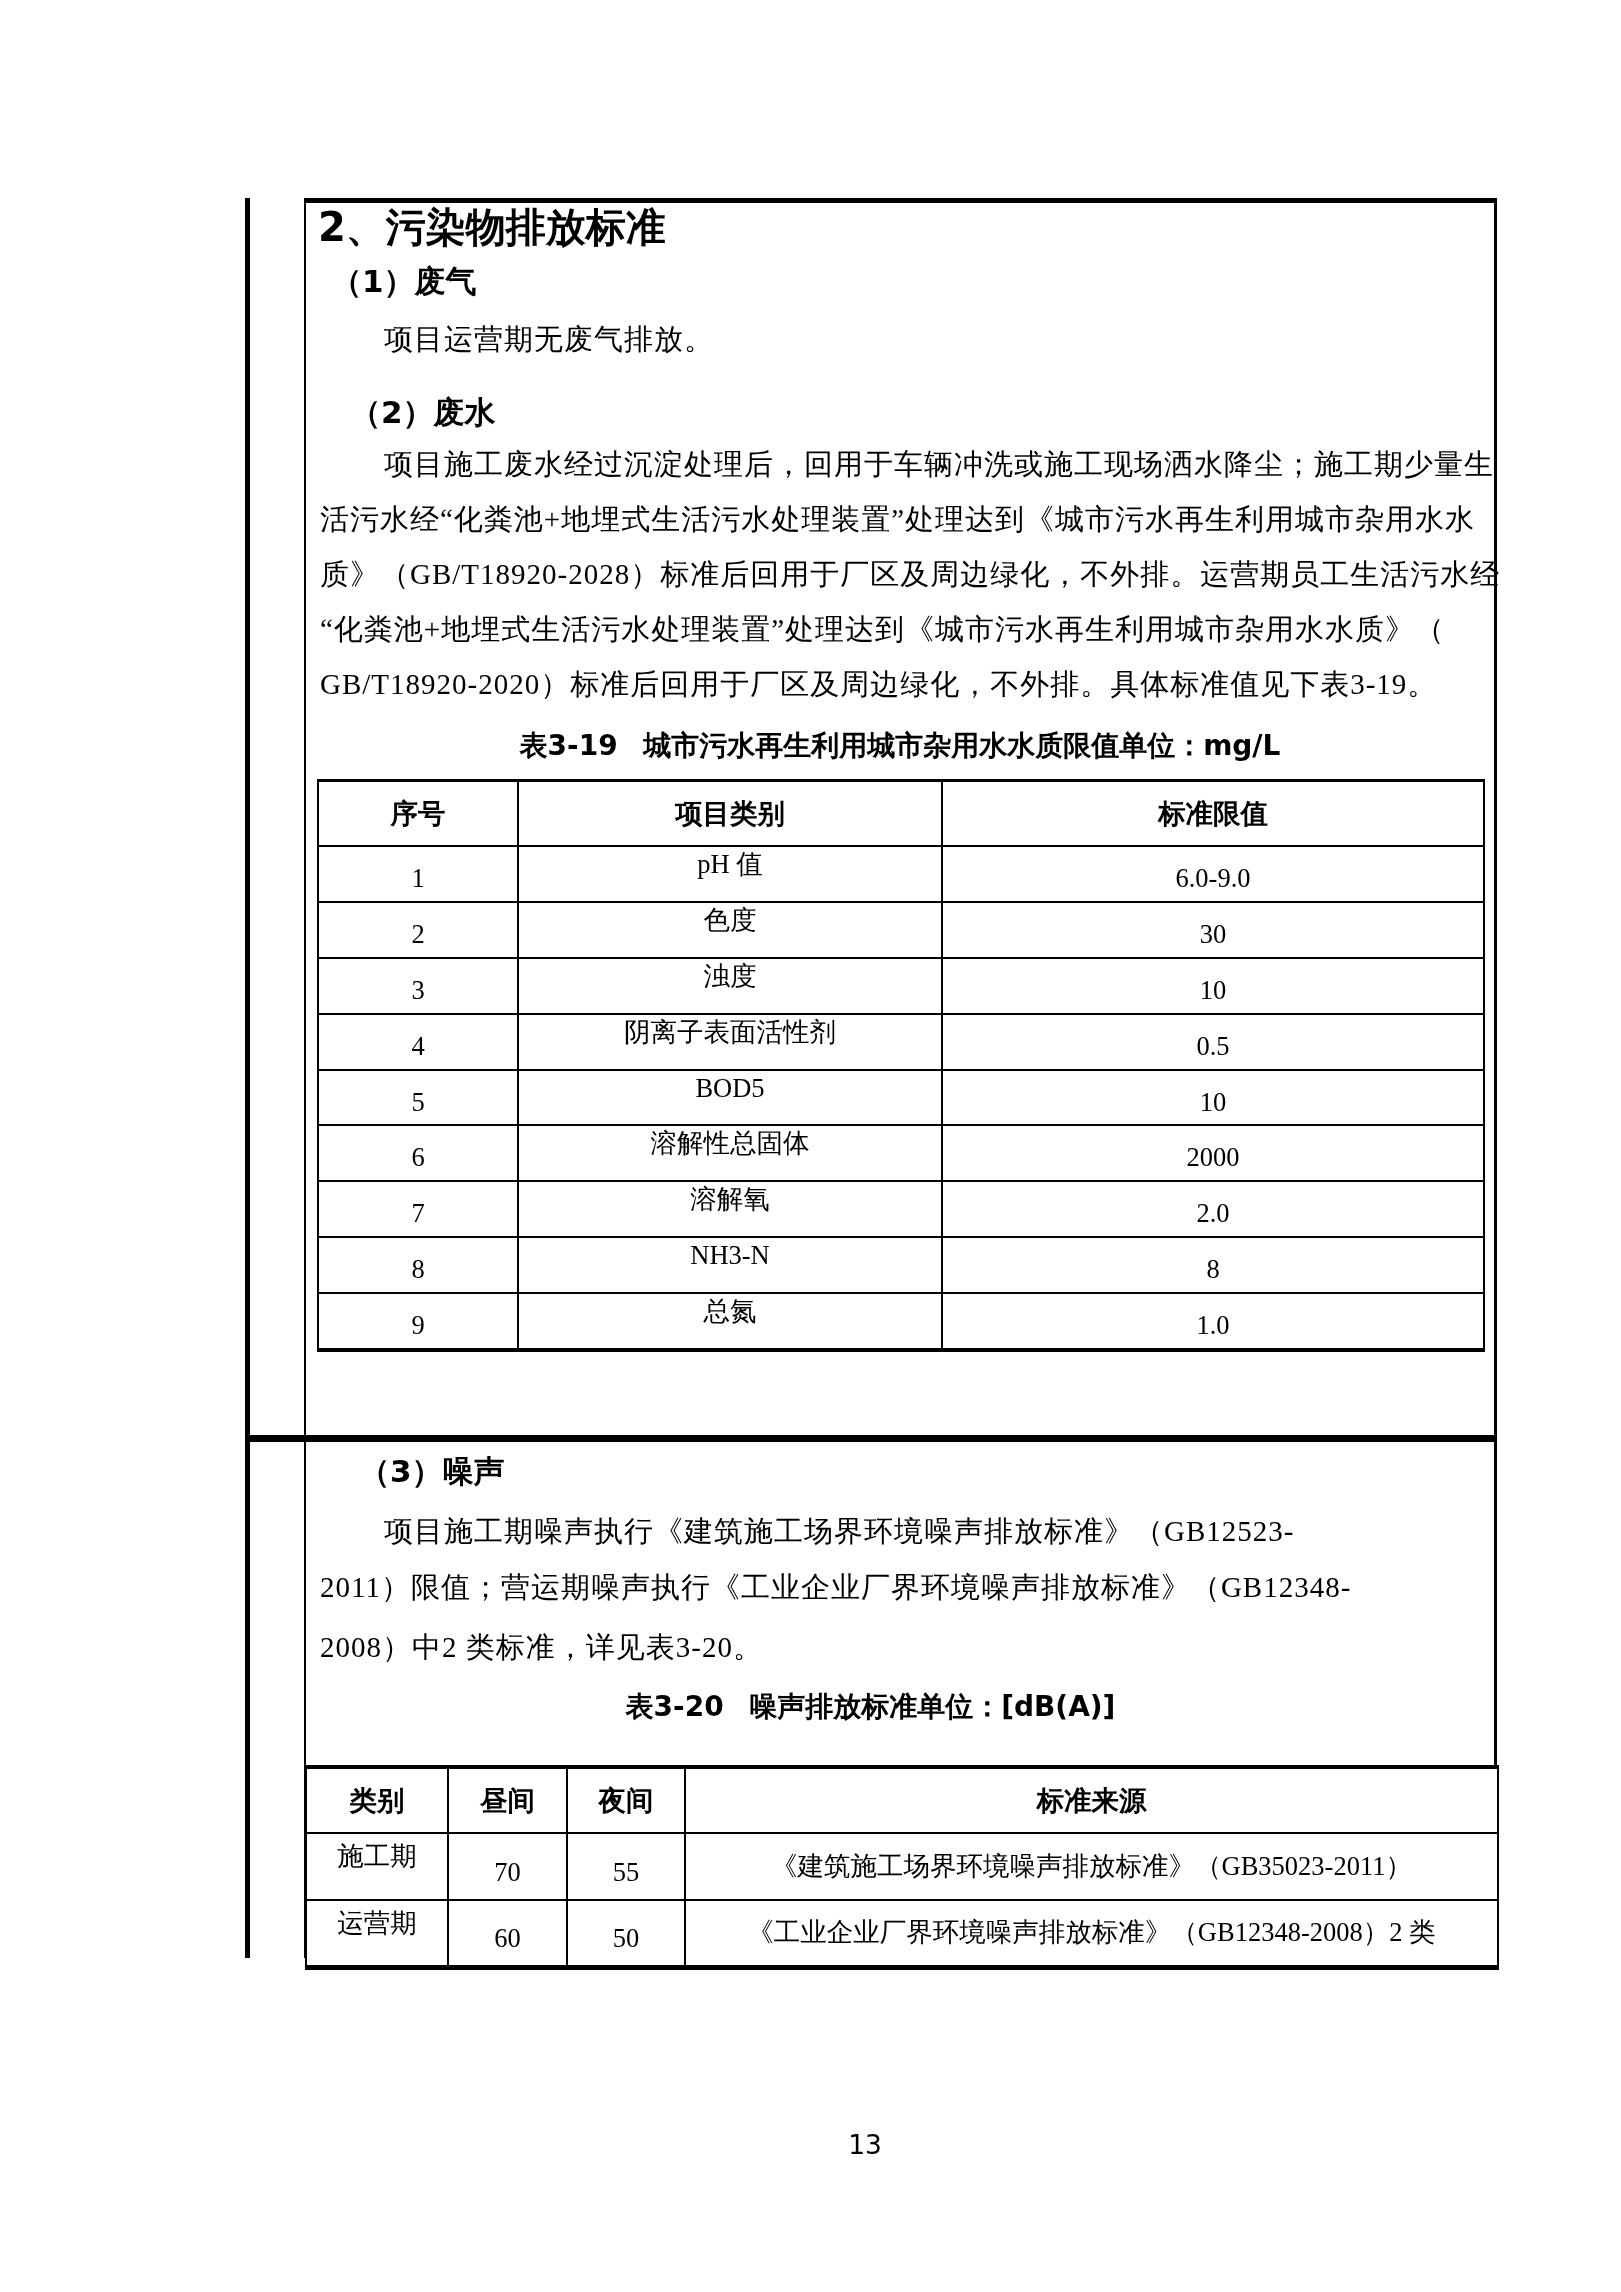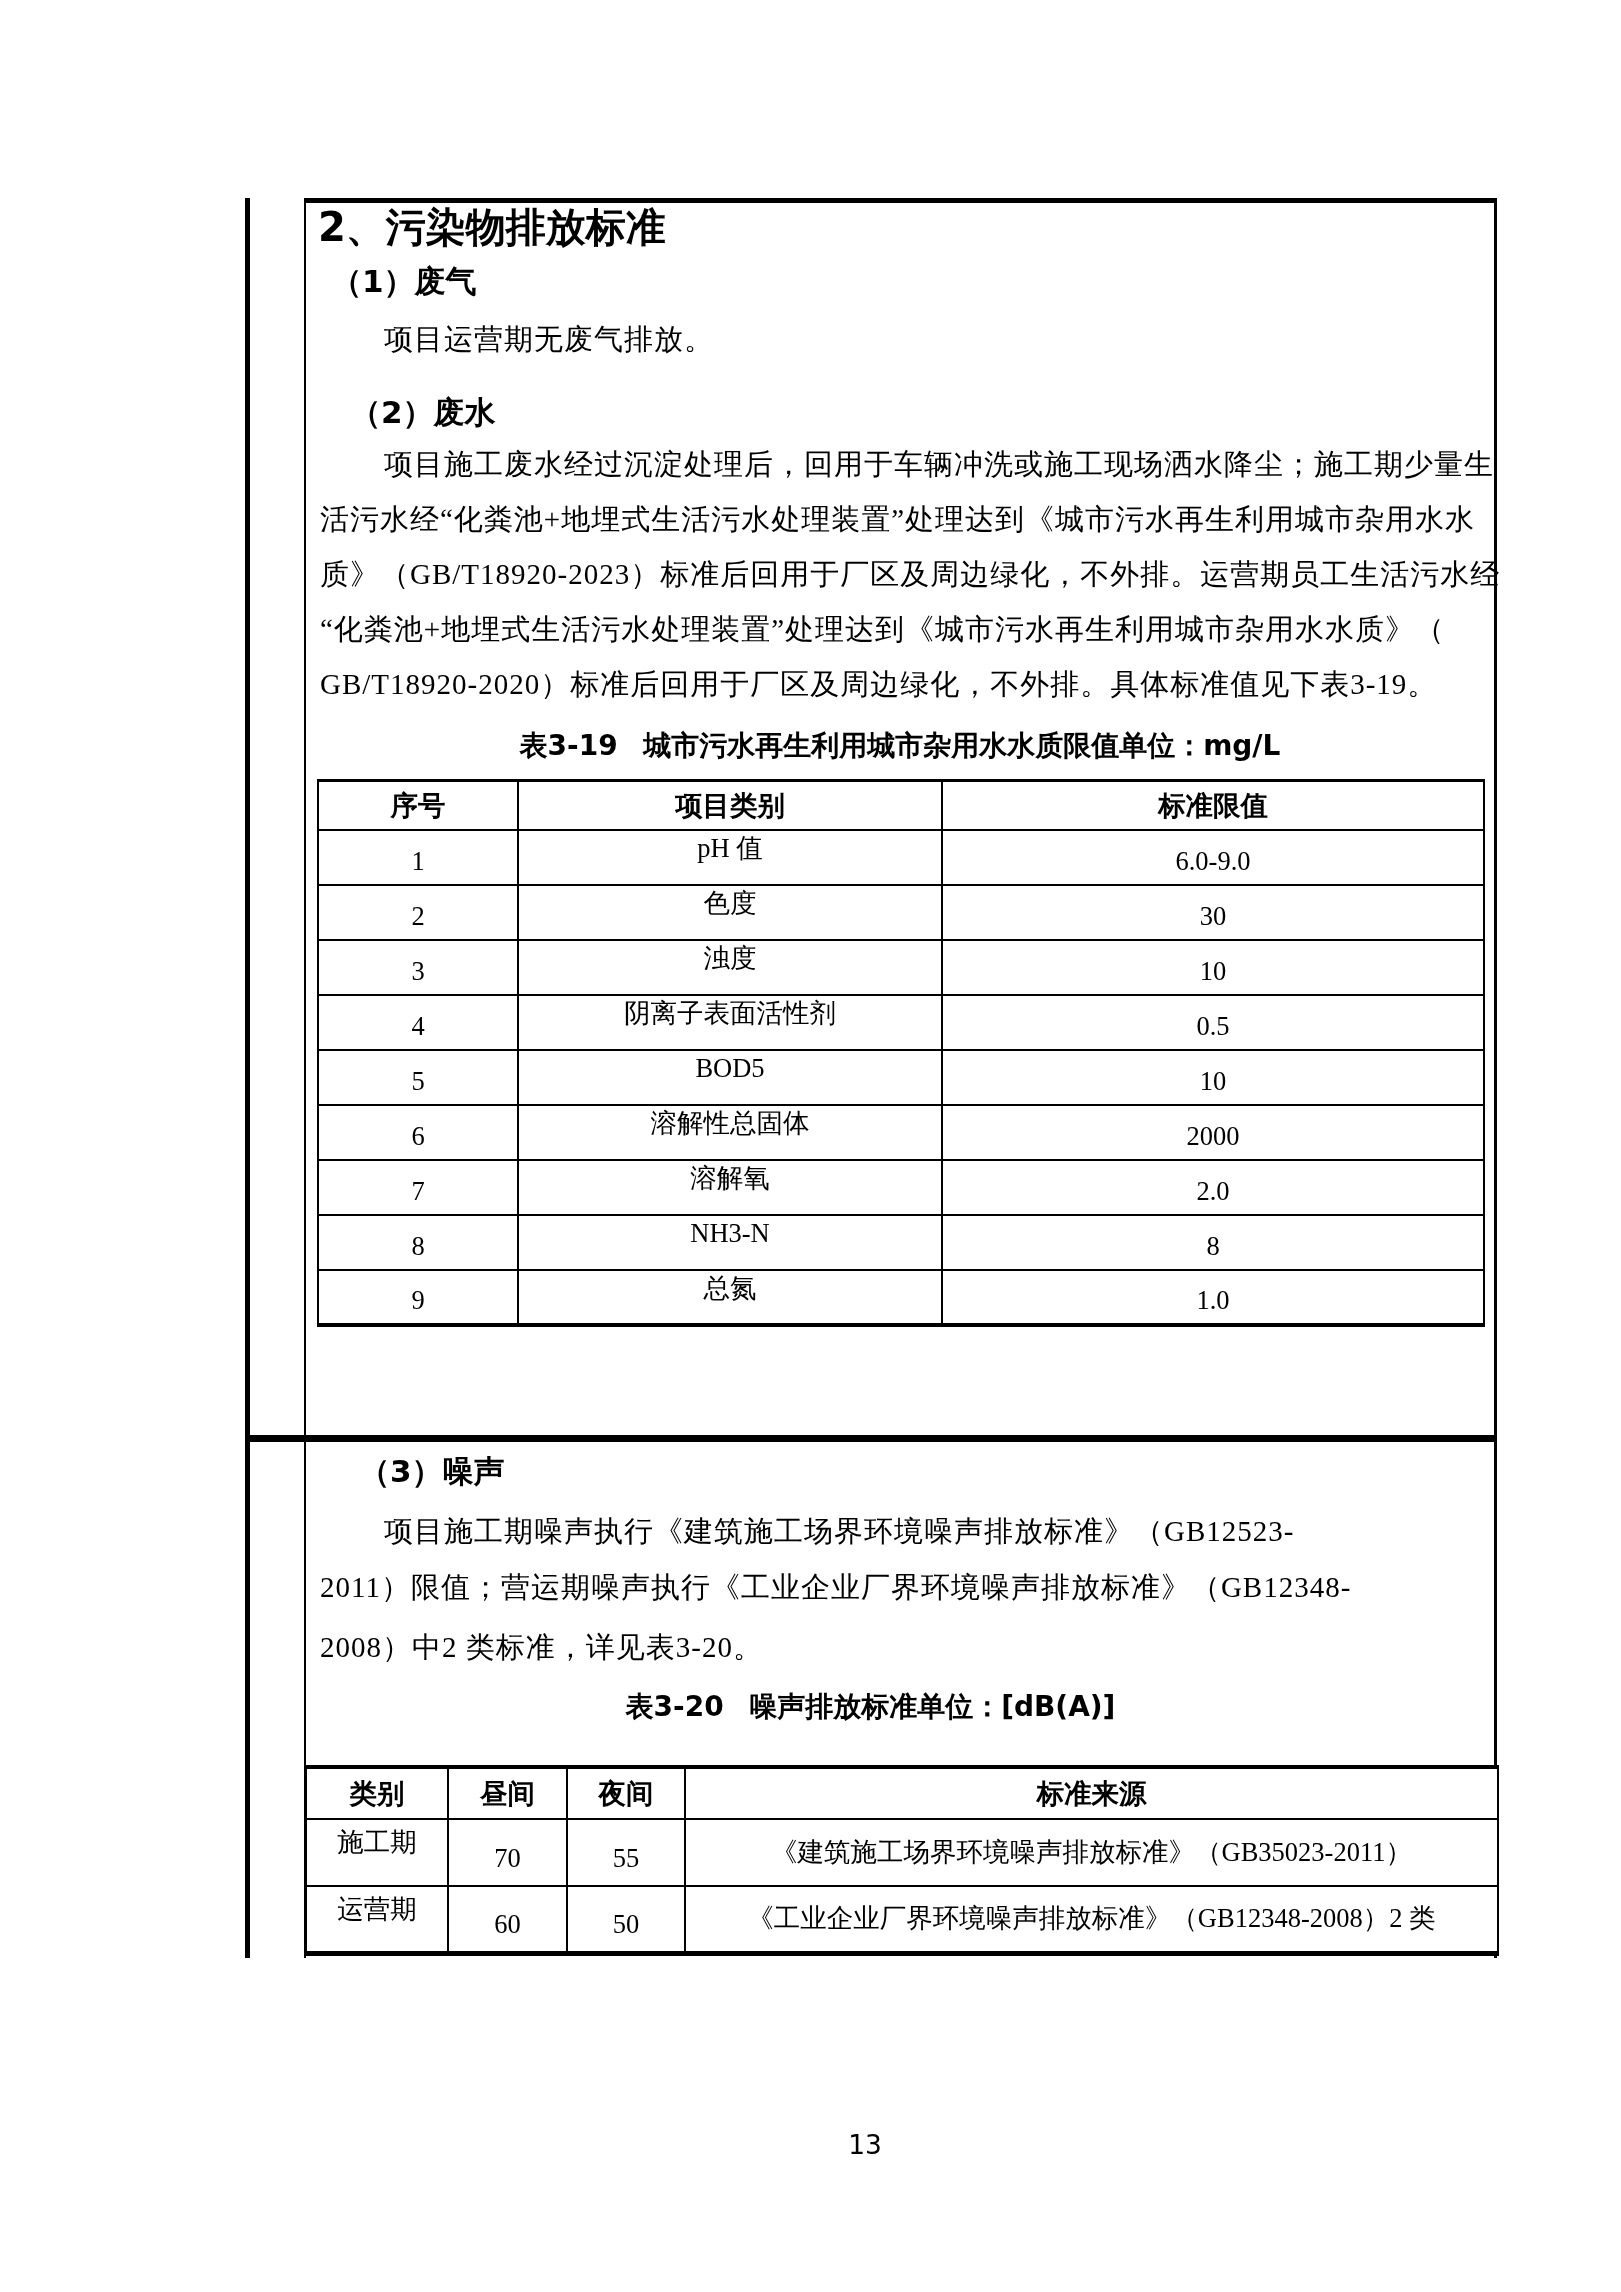--- a/index.html
+++ b/index.html
@@ -32,21 +32,21 @@
   .caption .cap-label { margin-right:25.5px; }
   table.doc {
     position:absolute;
     border-collapse:collapse; table-layout:fixed;
     background:#fff;
   }
   table.doc td, table.doc th {
     border:2px solid #000;
     text-align:center;
     font-size:26.5px; line-height:31px;
-    padding:8px;
+    padding:16px;
     overflow:hidden;
   }
   table.doc th {
     font-weight:bold;
     font-family:"DejaVu Sans","Liberation Sans",sans-serif;
     font-size:27.4px;
     vertical-align:middle;
   }
   
   #table19 { border-top:3.9px solid #000; border-bottom:4.9px solid #000; }
@@ -78,21 +78,21 @@
   <div class="rule" style="left:245px; top:1435px; width:1252px; height:6.9px;"></div>
 
   <div class="heading" style="left:318px; top:208px; font-size:40px;">2、污染物排放标准</div>
 
   <div class="heading" style="left:331px; top:262px;">（1）废气</div>
   <div class="bodyline" style="left:384px; top:321px;">项目运营期无废气排放。</div>
 
   <div class="heading" style="left:350px; top:381px;margin-top:12px;">（2）废水</div>
   <div class="bodyline" style="left:384px; top:446px;">项目施工废水经过沉淀处理后，回用于车辆冲洗或施工现场洒水降尘；施工期少量生</div>
   <div class="bodyline" style="left:320px; top:501px;">活污水经“化粪池+地埋式生活污水处理装置”处理达到《城市污水再生利用城市杂用水水</div>
-  <div class="bodyline" style="left:320px; top:556px;">质》（GB/T18920-2023）标准后回用于厂区及周边绿化，不外排。运营期员工生活污水经</div>
+  <div class="bodyline" style="left:320px; top:556px;">质》（GB/T18920-2028）标准后回用于厂区及周边绿化，不外排。运营期员工生活污水经</div>
   <div class="bodyline" style="left:320px; top:611px;">“化粪池+地埋式生活污水处理装置”处理达到《城市污水再生利用城市杂用水水质》（</div>
   <div class="bodyline" style="left:320px; top:666px;">GB/T18920-2020）标准后回用于厂区及周边绿化，不外排。具体标准值见下表3-19。</div>
 
   <div class="caption" style="left:317px; top:729px; width:1166px;">
     <span class="cap-label">表3-19</span><span>城市污水再生利用城市杂用水水质限值单位：mg/L</span>
   </div>
 
   <table class="doc" id="table19" style="left:317px; top:779px; width:1166px;">
     <colgroup>
         <col style="width:200px">

